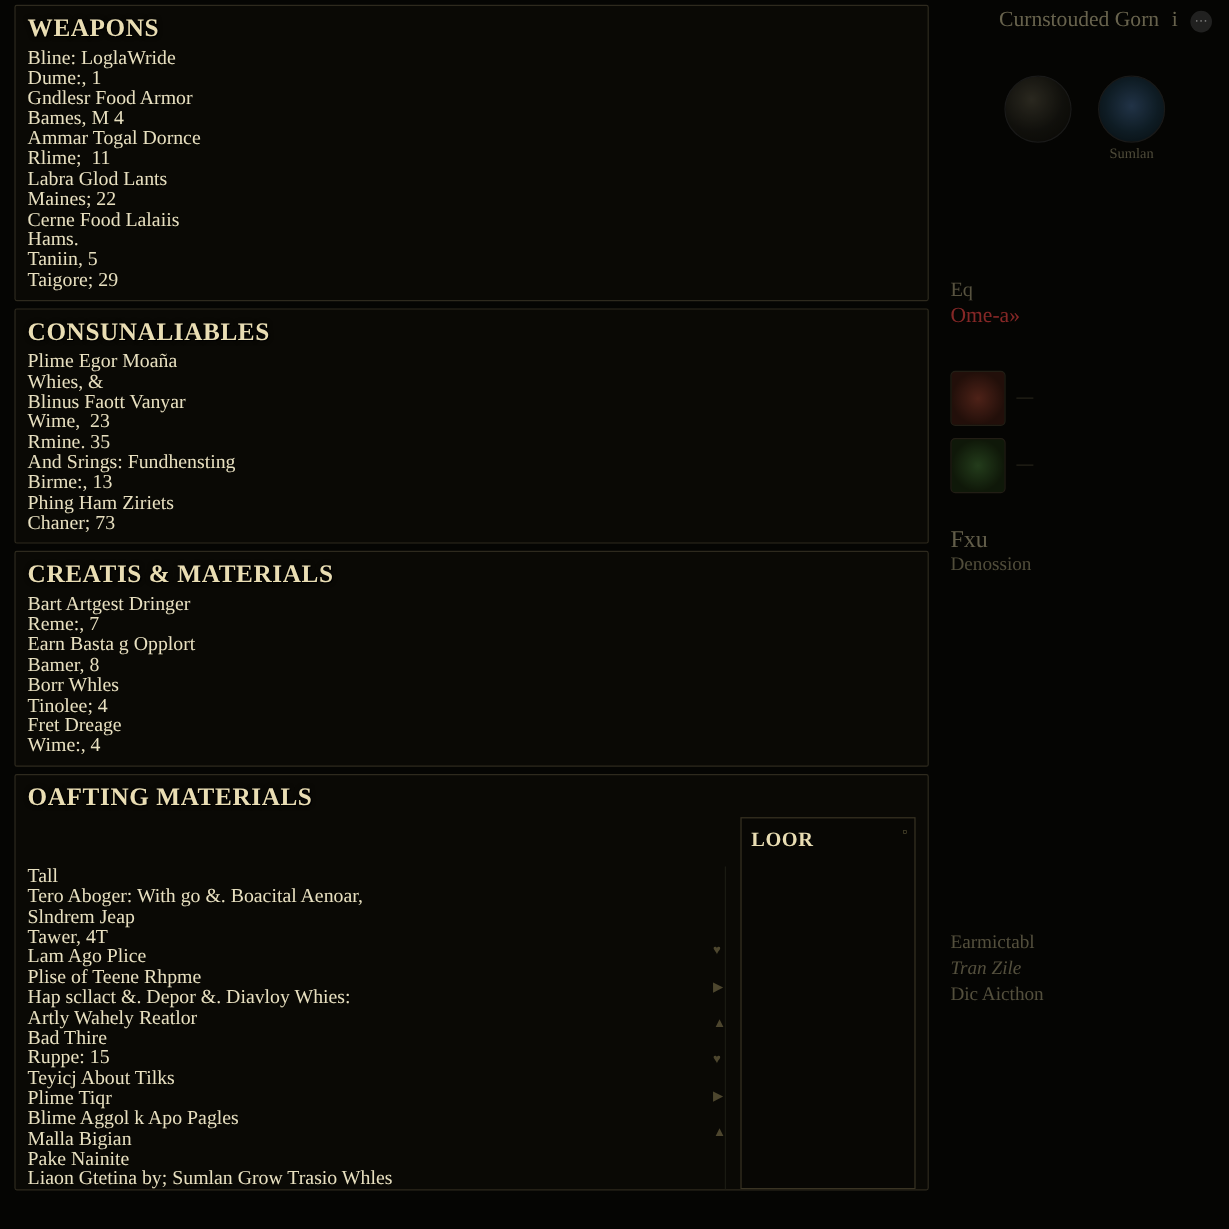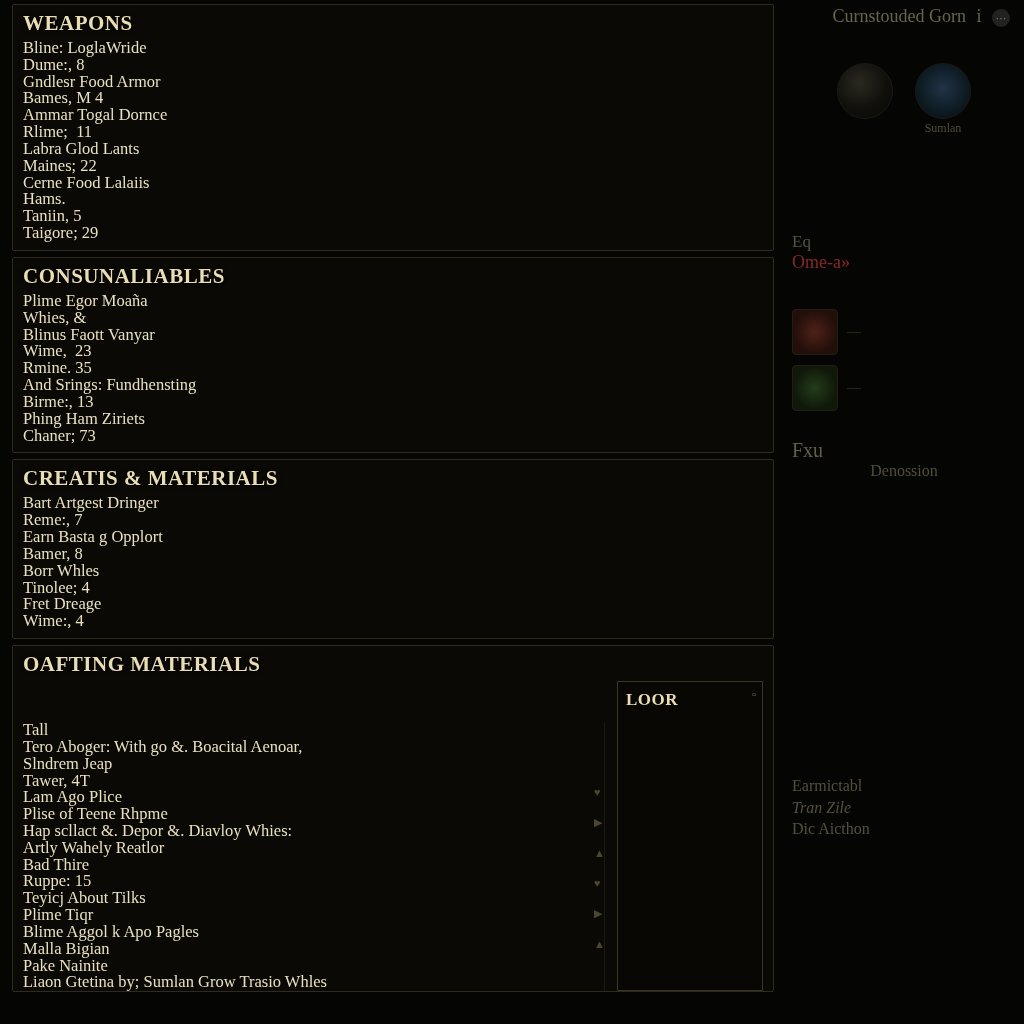--- a/index.html
+++ b/index.html
@@ -121,38 +121,38 @@
   .slot {
     width:46px; height:46px; border:1px solid #3b3424; border-radius:4px;
     background:#15130c; position:relative;
   }
   .slot.red { background: radial-gradient(circle, #8a3a2a 0%, #3b1810 70%); }
   .slot.green { background: radial-gradient(circle, #3d6a30 0%, #18280e 70%); }
   .slot-dash { color:#5a543c; font-size:14px; position:absolute; right:-24px; top:14px; }
   .side-big {
     margin-top:28px; color:#aea583; font-size:20px;
   }
-  .side-big .sub2 { font-size:16px; color:#8f8868;text-align:center; }
+  .side-big .sub2 { font-size:16px; color:#8f8868; }
   .side-foot {
     position:absolute; bottom:184px; left:12px;
     color:#948c6c; font-size:16px; line-height:1.35;
   }
   .side-foot .t { font-style:italic; }
 </style>
 </head>
 <body>
 
 <div class="root">
 
   <div class="left-col">
 
     <div class="panel">
       <div class="panel-title">Weapons</div>
       <div class="item-line">Bline: LoglaWride</div>
-      <div class="item-line">Dume:, 8</div>
+      <div class="item-line">Dume:, 1</div>
       <div class="item-line">Gndlesr Food Armor</div>
       <div class="item-line">Bames, M 4</div>
       <div class="item-line">Ammar Togal Dornce</div>
       <div class="item-line">Rlime;  11</div>
       <div class="item-line">Labra Glod Lants</div>
       <div class="item-line">Maines; 22</div>
       <div class="item-line">Cerne Food Lalaiis</div>
       <div class="item-line">Hams.</div>
       <div class="item-line">Taniin, 5</div>
       <div class="item-line">Taigore; 29</div>

